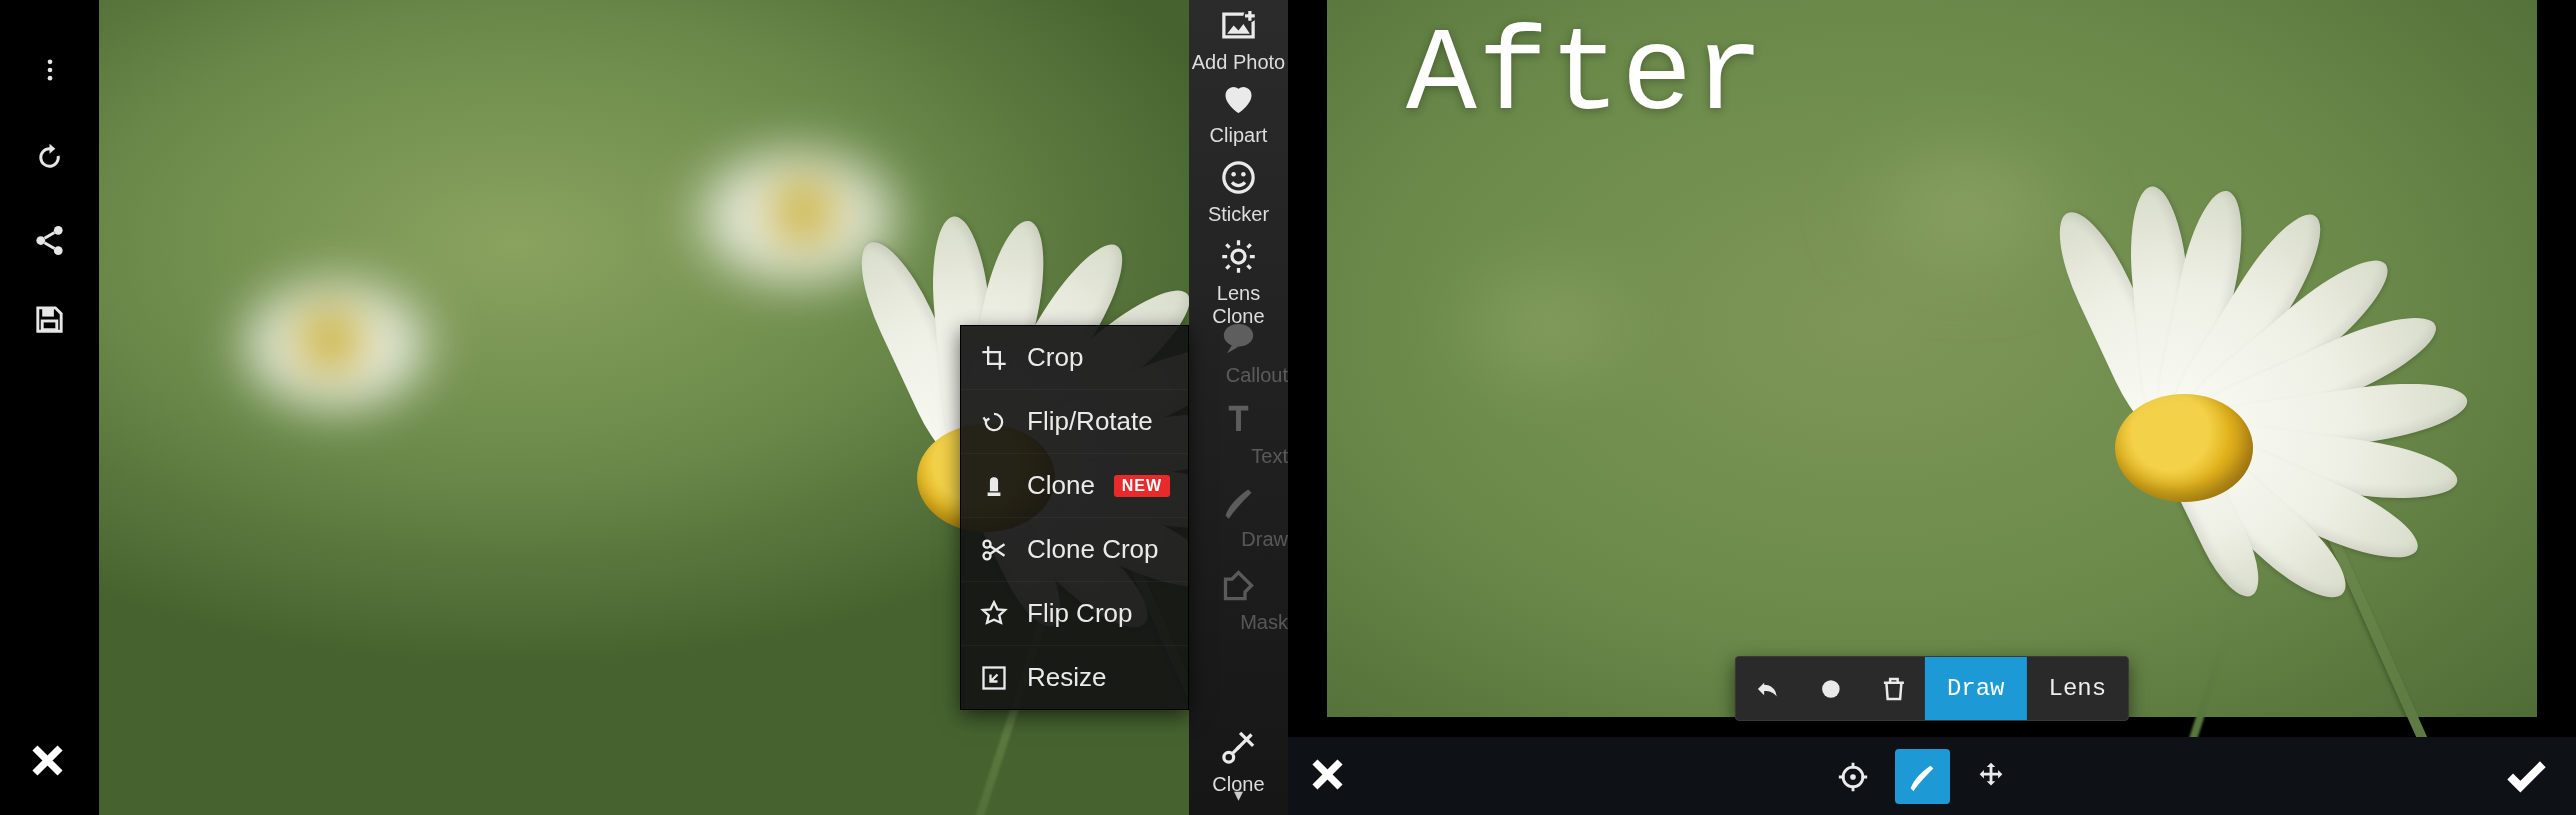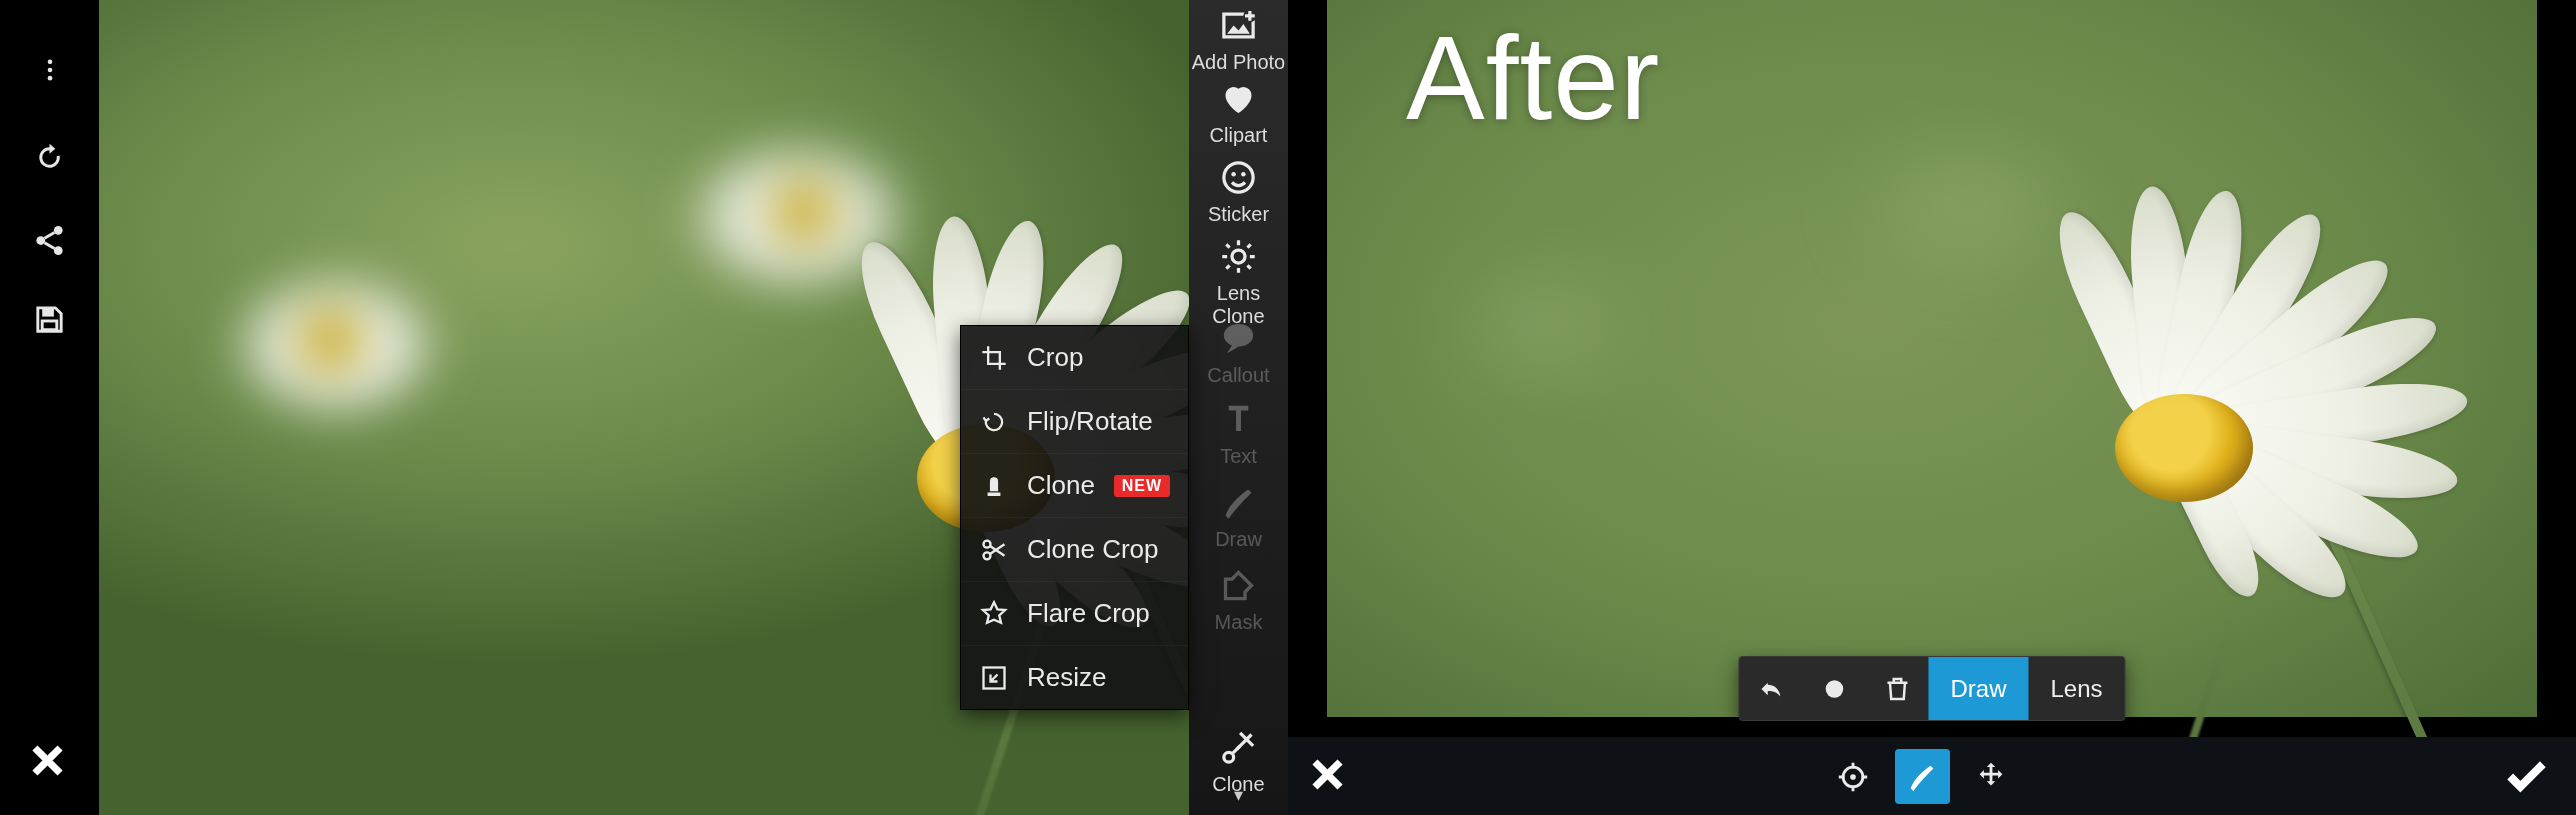--- a/index.html
+++ b/index.html
@@ -1,19 +1,19 @@
 <!DOCTYPE html>
 <html><head>
 <meta charset="utf-8">
 <style>
   html,body{margin:0;padding:0;background:#fff;font-family:"Segoe UI","Helvetica Neue",Arial,sans-serif;}
   .stage{position:relative;width:2576px;height:816px;}
   .panel{position:relative;float:left;height:816px;background:#000;overflow:hidden;}
   .panel.left{width:1288px;}
-  .panel.right{width:1288px;}
+  .panel.right{width:1288px;font-family:Liberation Mono, monospace;}
   
   .scene{position:absolute;left:0;top:0;right:0;bottom:0;}
   .scene.before{left:99px;right:0;}
   .scene.after{left:39px;right:39px;top:0;bottom:99px;}
   .bg{
     position:absolute;left:0;top:0;right:0;bottom:0;
     background:
       radial-gradient(887px 493px at 35% 30%, #8aa35f 0%, #6b8a4a 45%, #46632f 85%);
   }
   .bgA{
@@ -58,21 +58,21 @@
   .railBtn{position:absolute;left:0;width:99px;height:79px;display:flex;align-items:center;justify-content:center;color:#e6e6e6;}
   .railBtn svg,.iconSlot svg{width:35px;height:35px;fill:#e6e6e6;}
   .railBtn.small svg{width:28px;height:28px;}
   .closeX{position:absolute;left:26px;bottom:30px;color:#fff;}
   .closeX svg{width:43px;height:43px;stroke:#fff;stroke-width:4;fill:none;}
   .rightRail{position:absolute;right:0;top:0;width:99px;height:100%;
              background:linear-gradient(180deg,#2b2b2b,#161616);}
   .rrItem{position:absolute;left:0;width:99px;color:#ddd;text-align:center;font-size:20px;}
   .rrItem .ic{display:block;margin:0 auto 6px;width:39px;height:39px;}
   .rrItem .ic svg{width:39px;height:39px;fill:#eaeaea;}
-  .rrItem.dim{opacity:.30;}
+  .rrItem.dim{opacity:.30;text-align:right;}
   .toolArrow{position:absolute;left:0;bottom:0;width:99px;height:12px;color:#ccc;text-align:center;font-size:18px;}
   
   .submenu{position:absolute;right:99px;top:325px;width:227px;
            background:rgba(20,20,20,.92);border:1px solid #000;box-shadow:0 6px 20px rgba(0,0,0,.6);}
   .smRow{display:flex;align-items:center;gap:18px;height:63px;padding:0 18px;color:#eaeaea;font-size:26px;
          border-bottom:1px solid rgba(255,255,255,.04);}
   .smRow:last-child{border-bottom:none;}
   .smRow .ic{width:30px;height:30px;flex:0 0 30px;display:flex;align-items:center;justify-content:center;}
   .smRow .ic svg{width:28px;height:28px;fill:#eaeaea;stroke:#eaeaea;}
   .newBadge{margin-left:auto;background:#e82a2a;color:#fff;font-size:16px;font-weight:700;
@@ -265,21 +265,21 @@
             </svg>
           </span>
         <span>Clone Crop</span>
       </div>
       <div class="smRow">
         <span class="ic">
             <svg viewBox="0 0 24 24">
               <path d="M12 2l2.9 6 6.6.6-5 4.5 1.5 6.4L12 16.9 6 19.5l1.5-6.4-5-4.5 6.6-.6z" fill="none" stroke-width="2"></path>
             </svg>
           </span>
-        <span>Flare Crop</span>
+        <span>Flip Crop</span>
       </div>
       <div class="smRow">
         <span class="ic">
             <svg viewBox="0 0 24 24">
               <rect x="3" y="3" width="18" height="18" fill="none" stroke-width="2"></rect>
               <path d="M9 15l6-6M9 9v6h6" fill="none" stroke-width="2"></path>
             </svg>
           </span>
         <span>Resize</span>
       </div>

